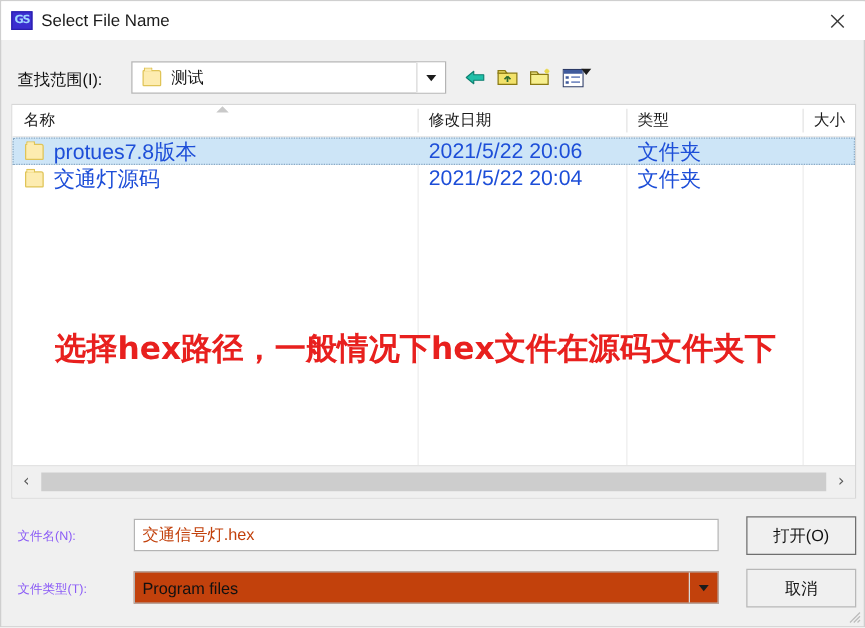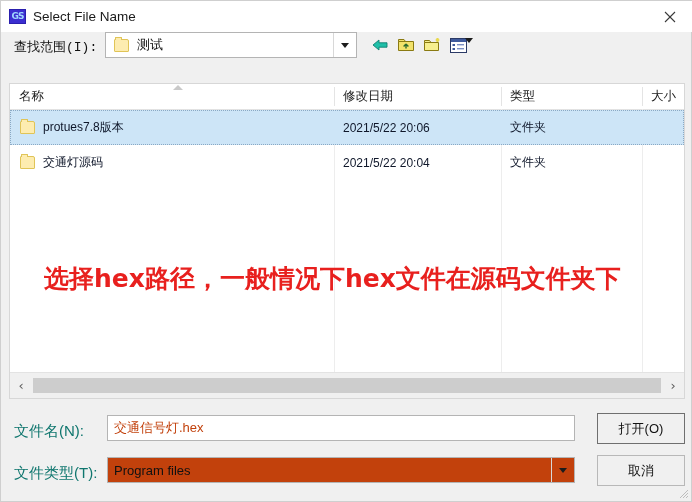--- a/index.html
+++ b/index.html
@@ -44,22 +44,22 @@
     position: absolute; right: 0; top: 0;
     width: 46px; height: 31px;
     display: flex; align-items: center; justify-content: center;
     color: #3a3a3a; font-size: 14px;
     font-family: "DejaVu Sans", sans-serif;
   }
   #close-btn svg { display: block; }
 
   
   #lookin-row {
-    position: absolute; left: 0; top: 31px;
-    width: 576px; height: 30px; font-family: Liberation Mono, monospace;
+    position: absolute; left: 0; top: 48px;
+    width: 576px; height: 30px;
   }
   #lookin-label {
     position: absolute; left: 13px; top: 6px;
     font-size: 13px; color: #111;
     white-space: nowrap;
   }
   #lookin-combo {
     position: absolute; left: 104px; top: 0px;
     width: 252px; height: 26px;
     background: #ffffff;
@@ -142,23 +142,23 @@
   #sort-caret {
     position: absolute; left: 163px; top: 1px;
     width: 0; height: 0;
     border-left: 5px solid transparent;
     border-right: 5px solid transparent;
     border-bottom: 5px solid #c9c9c9;
   }
   #rows { position: relative; }
   .row {
     position: relative;
-    height: 35px;
-    display: flex; align-items: center;
-    font-size: 12px; color: #0f172a;
+    height: 22px;
+    display: flex; align-items: center;
+    font-size: 17px; color: #1d4ed8;
   }
   .row.selected {
     background: #cde5f7;
     outline: 1px dotted #8aa9c4;
     outline-offset: -1px;
   }
   .cell-name {
     position: absolute; left: 0; width: 324px; height: 22px;
     display: flex; align-items: center; padding-left: 10px;
     box-sizing: border-box;
@@ -206,21 +206,21 @@
   }
   #sb-thumb {
     height: 15px; flex: 1;
     background: #cdcdcd;
     margin: 0 1px;
   }
 
   
   .bot-label {
     position: absolute;
-    font-size: 15px; color: #0f766e;
+    font-size: 10px; color: #8b5cf6;
     white-space: nowrap;
   }
   #fname-label { left: 13px; top: 421px; }
   #ftype-label { left: 13px; top: 463px; }
 
   #fname-input {
     position: absolute; left: 106px; top: 414px;
     width: 468px; height: 26px;
     background: #ffffff;
     border: 1px solid #b4b4b4;

